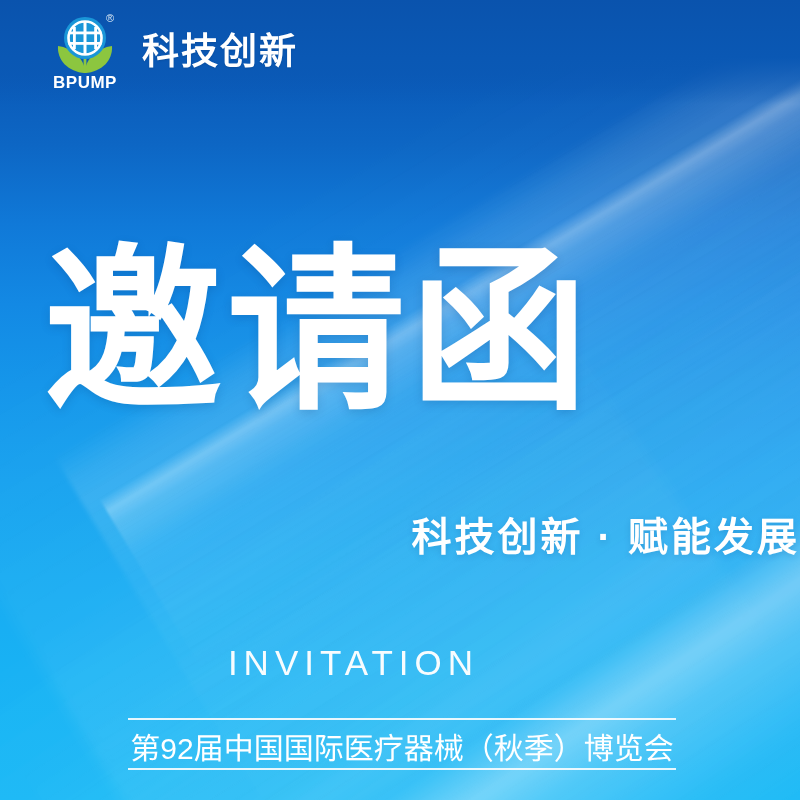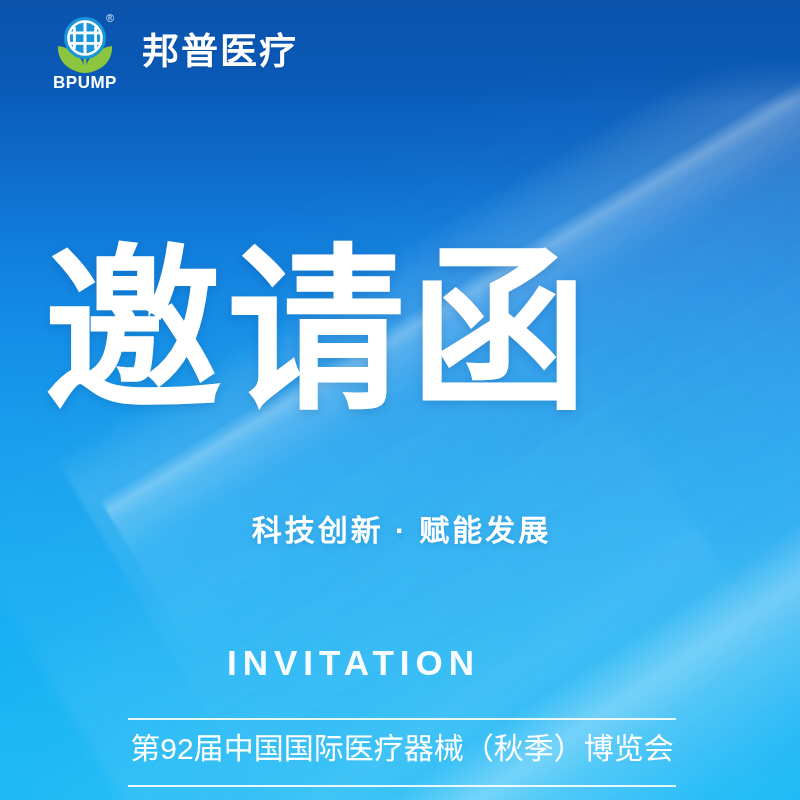--- a/index.html
+++ b/index.html
@@ -212,40 +212,40 @@
     text-indent: 5px;
     white-space: nowrap;
     text-shadow: 0 3px 10px rgba(3,50,110,0.18);
   }
 
   .subtitle {
     position: absolute;
     top: 512px;
     left: 0;
     width: 800px;
-    text-align: center;
-    color: #ffffff;
-    font-size: 30px;
+    text-align: right;
+    color: #ffffff;
+    font-size: 40px;
     font-weight: bold;
     line-height: 1.25;
     letter-spacing: 3px;
     text-indent: 3px;
     white-space: nowrap;
     text-shadow: 0 2px 6px rgba(3,50,110,0.15);
   }
 
   .invitation-en {
     position: absolute;
     top: 645px;
     left: 0;
     width: 701px;
     text-align: center;
     color: #ffffff;
     font-size: 35px;
-    font-weight: bold;
+    font-weight: normal;
     letter-spacing: 6px;
     text-indent: 6px;
     line-height: 1;
     white-space: nowrap;
     opacity: 0.97;
   }
 
   
   .footer {
     position: absolute;
@@ -259,21 +259,21 @@
     background: rgba(255,255,255,0.88);
   }
   .footer-text {
     color: #ffffff;
     font-size: 30px;
     font-weight: normal;
     line-height: 1;
     letter-spacing: 0px;
     text-align: center;
     white-space: nowrap;
-    padding: 14px 0 21px 0;
+    padding: 14px 0 4px 0;
   }
 </style>
 </head>
 <body>
 
 <div class="poster">
 
   <div class="sweep sweep-ur-1"></div>
   <div class="sweep sweep-ur-3"></div>
   <div class="sweep sweep-ur-2"></div>
@@ -302,21 +302,21 @@
 
         <rect x="29" y="17" width="2.8" height="22" fill="#ffffff"></rect>
         <rect x="50.2" y="17" width="2.8" height="22" fill="#ffffff"></rect>
 
         <text x="41" y="78" text-anchor="middle" font-family="Liberation Sans, sans-serif" font-size="17" font-weight="bold" fill="#ffffff" letter-spacing="0.5">BPUMP</text>
 
         <text x="66" y="12" text-anchor="middle" font-family="Liberation Sans, sans-serif" font-size="11" fill="#d8e8f5">®</text>
       </svg>
     </span>
 
-    <span class="brand-name">邦普医疗</span>
+    <span class="brand-name">科技创新</span>
   </div>
 
   <div class="content">
 
     <div class="main-title">邀请函</div>
 
     <div class="subtitle">科技创新 · 赋能发展</div>
 
     <div class="invitation-en">INVITATION</div>
   </div>

